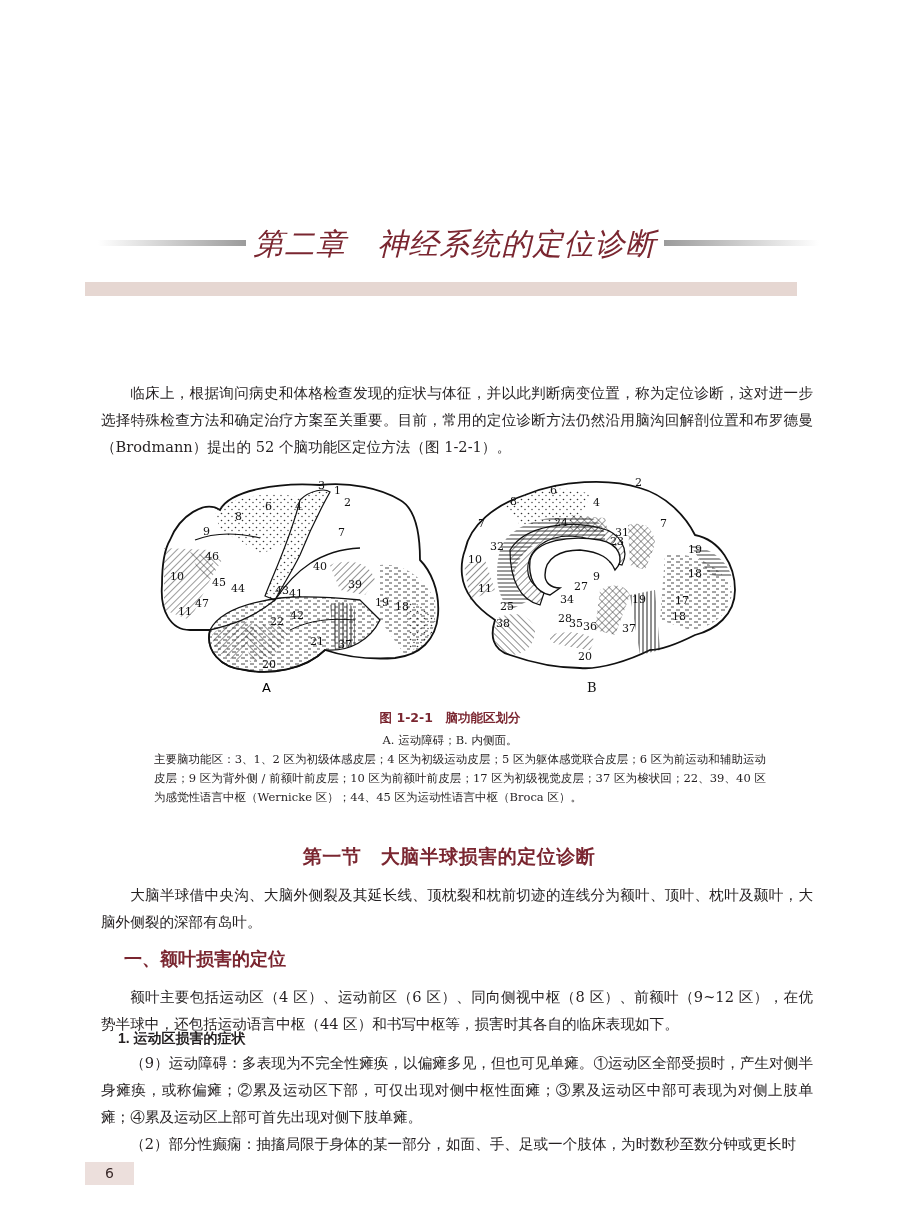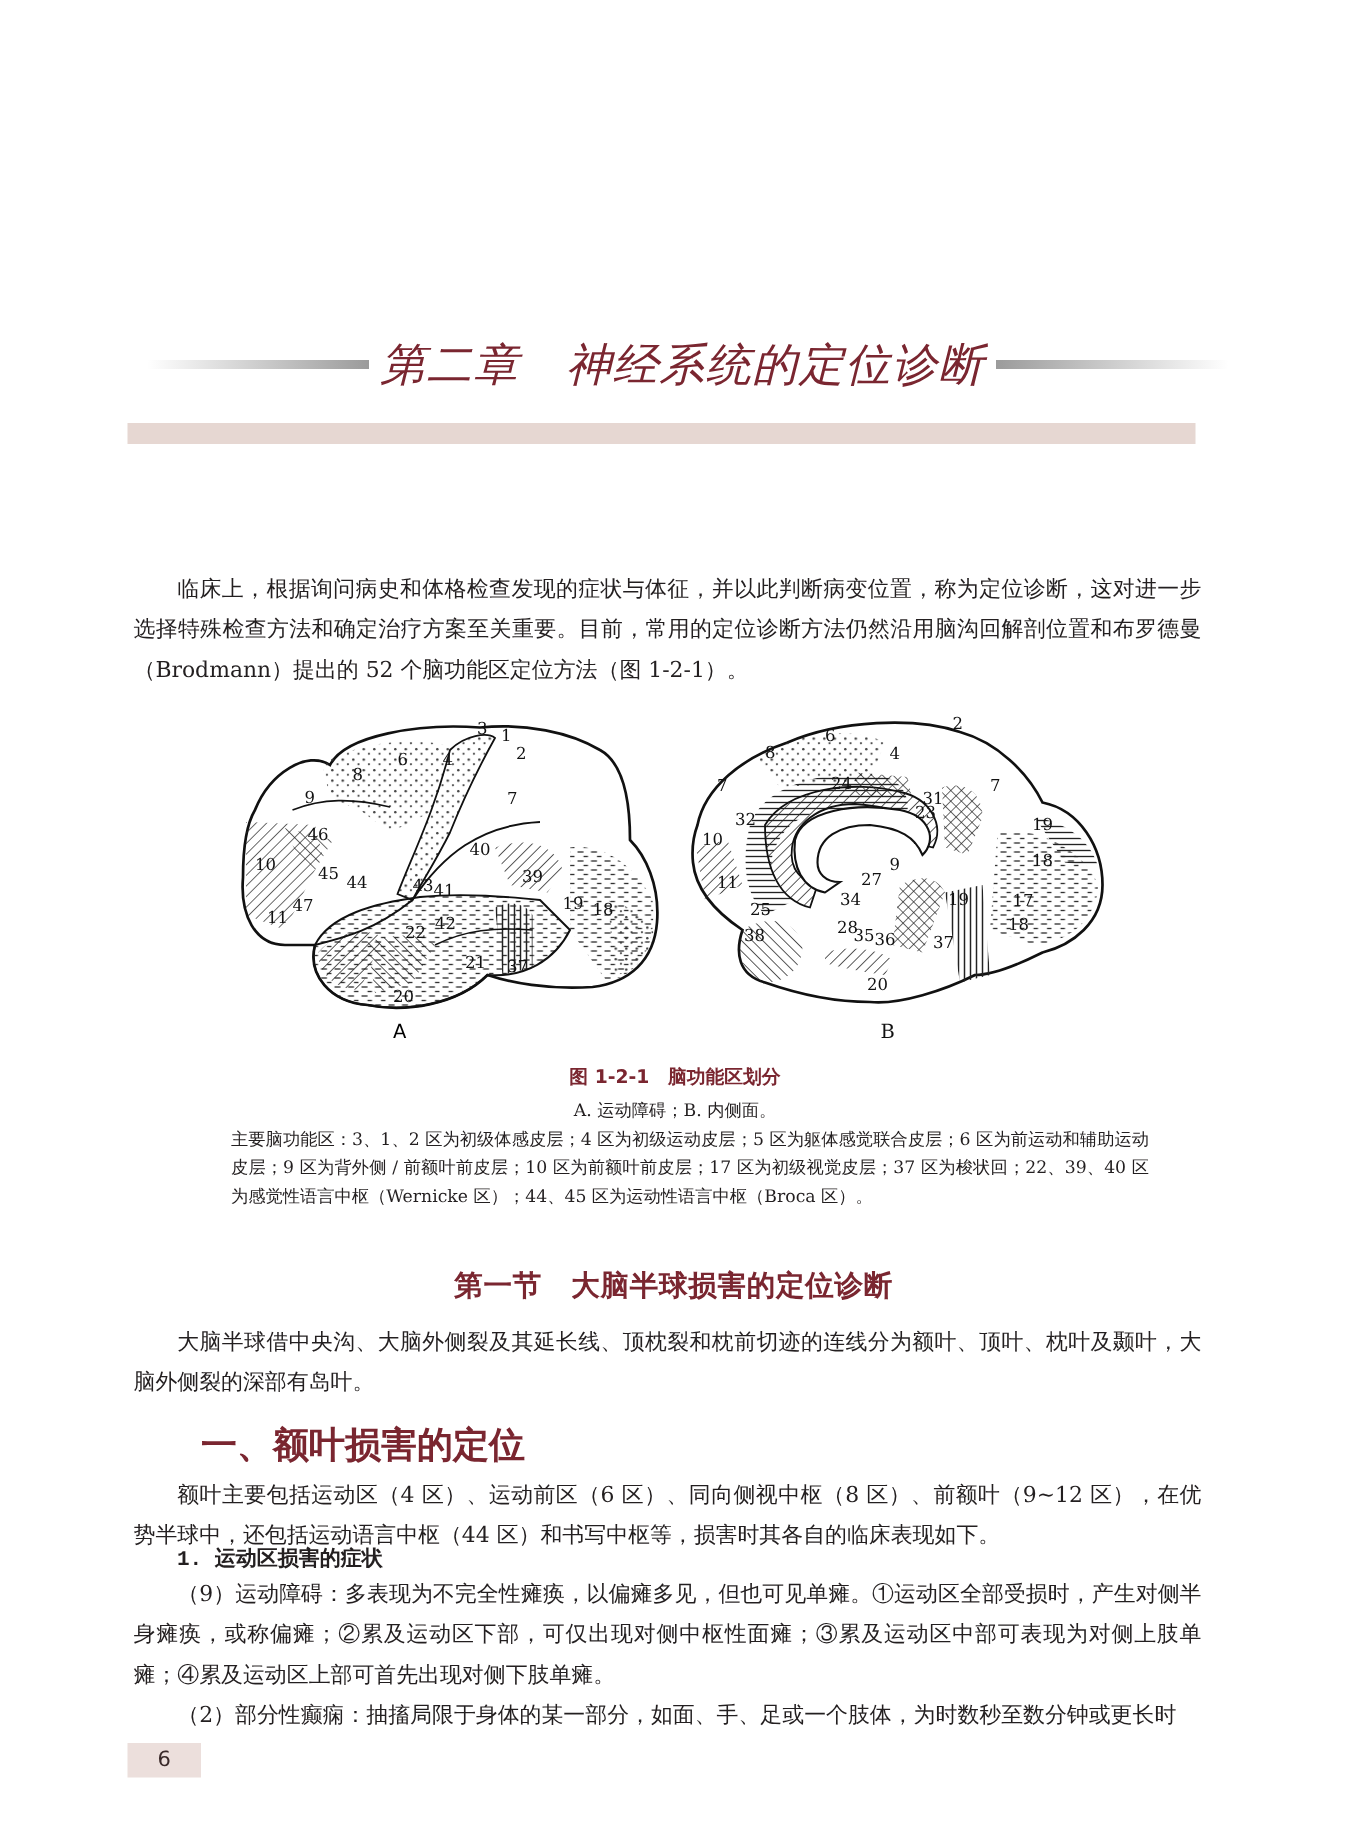--- a/index.html
+++ b/index.html
@@ -11,38 +11,38 @@
   .rule-left { left: 98px; top: 240px; width: 148px; height: 6px;
     background: linear-gradient(to right, rgba(160,160,160,0) 0%, #9b9b9b 100%); }
   .rule-right { left: 664px; top: 240px; width: 155px; height: 6px;
     background: linear-gradient(to right, #9b9b9b 0%, rgba(160,160,160,0) 100%); }
   .chapter-title { left: 246px; top: 224px; width: 418px; text-align: center;
     font-family: "DejaVu Sans", "Liberation Sans", sans-serif; font-size: 30px;
     color: #7a2630; letter-spacing: 1px; white-space: pre; line-height: 40px; font-style: italic; }
   .title-band { left: 85px; top: 282px; width: 712px; height: 14px; background: #e6d7d2; }
 
   
-  .para { left: 89px; width: 712px; font-size: 14.6px; line-height: 27px;
+  .para { left: 101px; width: 712px; font-size: 14.6px; line-height: 27px;
     text-align: justify; text-indent: 2em; }
 
   
   .fig { left: 150px; top: 470px; width: 600px; height: 230px; }
   .fig-label { font-family: "DejaVu Sans", "Liberation Sans", sans-serif; font-size: 13px; color: #231f20; }
   .fig-caption { left: 130px; top: 710px; width: 640px; text-align: center;
     font-family: "DejaVu Sans", "Liberation Sans", sans-serif; font-size: 12.5px; font-weight: bold;
     color: #7a2630; white-space: pre; }
   .fig-sub { left: 130px; top: 733px; width: 640px; text-align: center; font-size: 11.5px; }
   .fig-note { left: 133px; top: 750px; width: 612px; font-size: 11.5px; line-height: 19px; text-align: justify; margin-left: 21px; }
 
   
   .section-title { left: 93px; top: 844px; width: 712px; text-align: center;
     font-family: "DejaVu Sans", "Liberation Sans", sans-serif; font-size: 19px; font-weight: bold;
     color: #7a2630; white-space: pre; letter-spacing: 0.5px; }
-  .sub-heading { left: 134px; top: 947px; font-size: 24px; font-weight: bold; color: #7a2630; }
-  .sub-sub-heading { left: 118px; top: 1030px; font-family: Liberation Mono, monospace;
+  .sub-heading { left: 124px; top: 947px; font-size: 18px; font-weight: bold; color: #7a2630; }
+  .sub-sub-heading { left: 118px; top: 1030px; font-family: Liberation Sans, sans-serif;
     font-size: 14px; font-weight: bold; color: #231f20; }
 
   .page-num-box { left: 85px; top: 1162px; width: 49px; height: 23px; background: #ecdfdc;
     font-family: "DejaVu Sans", "Liberation Sans", sans-serif; font-size: 14px; color: #3a2a2a;
     text-align: center; line-height: 23px; }
 
   svg text { font-family: "DejaVu Serif", "Liberation Serif", serif; }
 </style>
 </head>
 <body>

